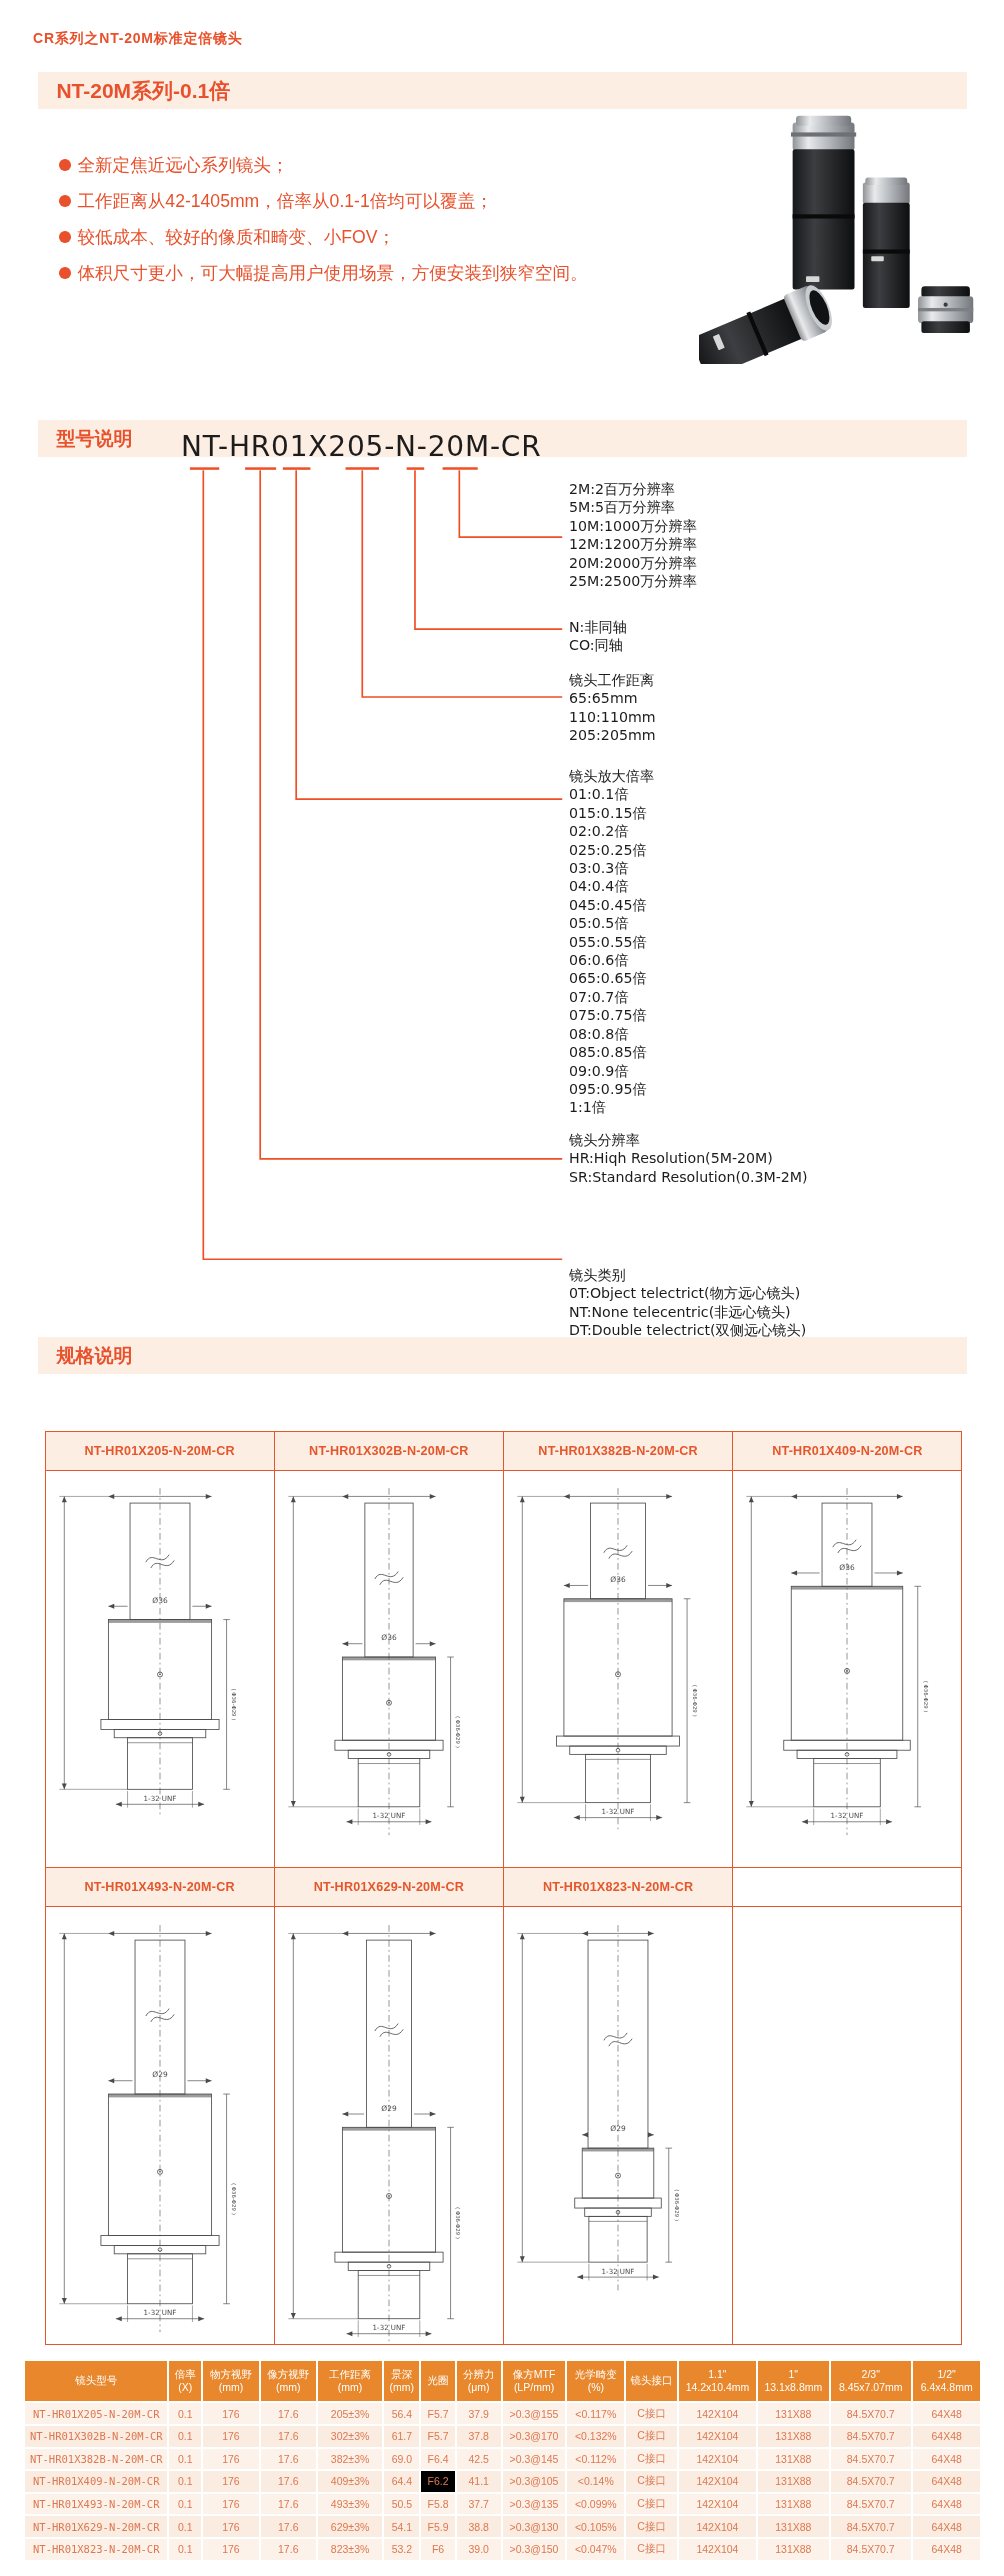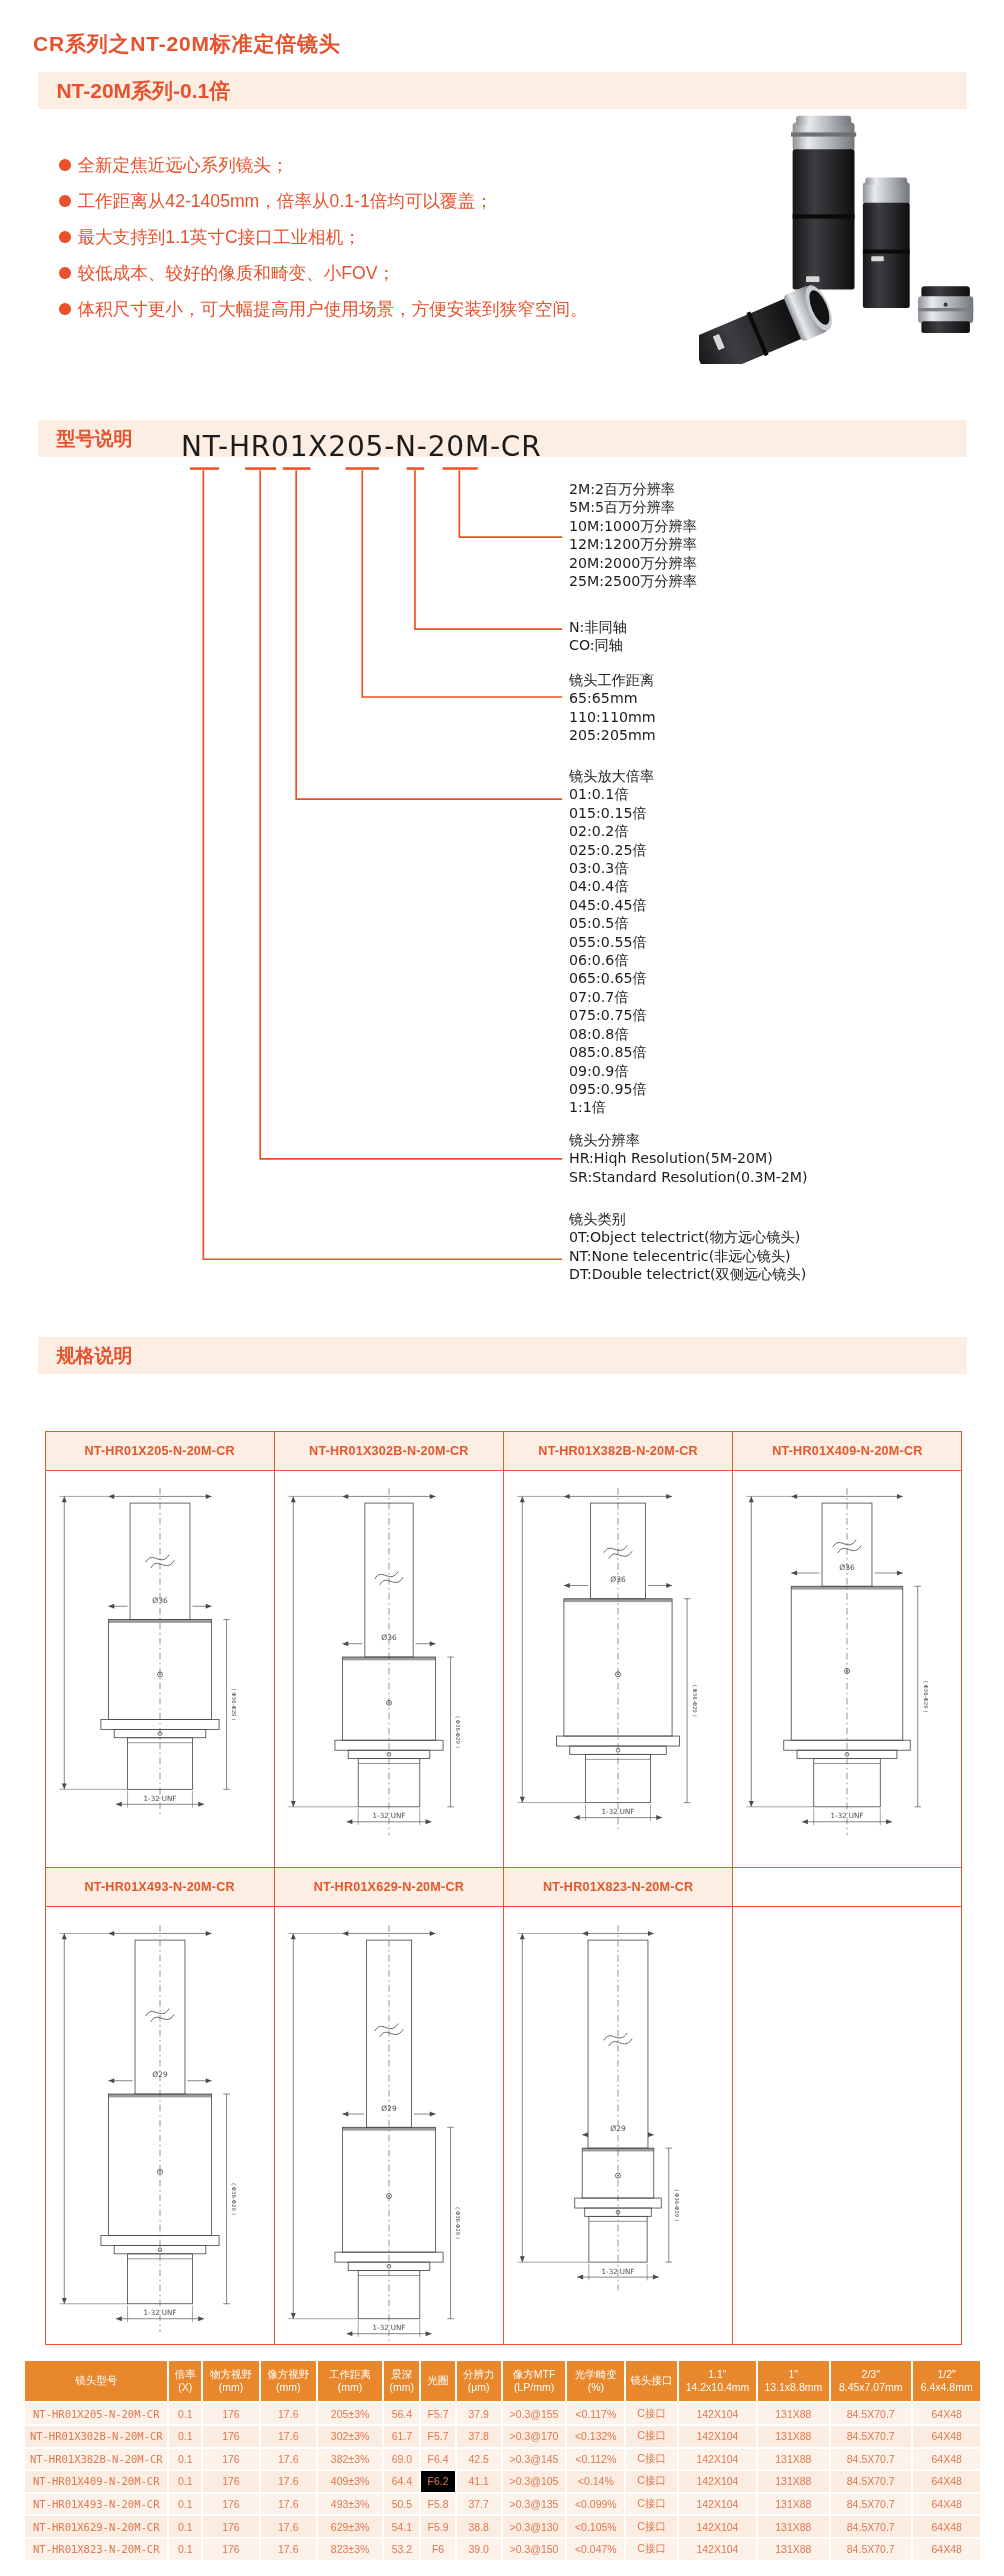--- a/index.html
+++ b/index.html
@@ -1,20 +1,20 @@
 <!DOCTYPE html>
 <html style="font-size:13.4px"><head>
 <meta charset="utf-8">
 <style>
   html,body{margin:0;padding:0;background:#ffffff;}
   body{font-family:"Liberation Sans","DejaVu Sans",sans-serif;}
   #page{position:relative;width:1004px;height:2576px;background:#fff;overflow:hidden;}
   .abs{position:absolute;}
   
-  #title{left:33px;top:30px;font-size:21px;font-weight:bold;letter-spacing:0.8px;}
+  #title{left:33px;top:30px;font-size:14px;font-weight:bold;letter-spacing:0.8px;}
   .banner{left:38px;width:929px;height:37px;display:flex;align-items:center;padding-left:18.4px;box-sizing:border-box;font-weight:bold;}
   #banner-series{top:72px;font-size:21px;}
   #banner-model{top:372px;font-size:19px;}
   #banner-spec{top:1337px;font-size:19px;}
   
   #features{left:59px;top:147px;list-style:none;margin:0;padding:0;}
   #features li{display:flex;align-items:center;height:36px;font-size:17.6px;}
   #features .dot{width:11.7px;height:11.7px;border-radius:50%;margin-right:6.7px;flex:0 0 auto;}
   
   #model-code{left:181px;top:430px;font-size:28px;color:#1c1c1c;letter-spacing:0.8px;font-family:"DejaVu Sans",sans-serif;}
@@ -42,24 +42,20 @@
   </div>
 
   <ul class="abs" id="features">
       <li style="color: rgb(232, 81, 44);">
         <span class="dot" style="background: rgb(232, 81, 44);"></span>
         <span>全新定焦近远心系列镜头；</span>
       </li>
       <li style="color: rgb(232, 81, 44);">
         <span class="dot" style="background: rgb(232, 81, 44);"></span>
         <span>工作距离从42-1405mm，倍率从0.1-1倍均可以覆盖；</span>
-      </li>
-      <li style="color: rgb(232, 81, 44);">
-        <span class="dot" style="background: rgb(232, 81, 44);"></span>
-        <span>最大支持到1.1英寸C接口工业相机；</span>
       </li>
       <li style="color: rgb(232, 81, 44);">
         <span class="dot" style="background: rgb(232, 81, 44);"></span>
         <span>较低成本、较好的像质和畸变、小FOV；</span>
       </li>
       <li style="color: rgb(232, 81, 44);">
         <span class="dot" style="background: rgb(232, 81, 44);"></span>
         <span>体积尺寸更小，可大幅提高用户使用场景，方便安装到狭窄空间。</span>
       </li>
     </ul>
@@ -164,21 +160,21 @@
 07:0.7倍
 075:0.75倍
 08:0.8倍
 085:0.85倍
 09:0.9倍
 095:0.95倍
 1:1倍</div>
       <div class="abs legend-block" style="top: 1131px; line-height: 18.4px;">镜头分辨率
 HR:Hiqh Resolution(5M-20M)
 SR:Standard Resolution(0.3M-2M)</div>
-      <div class="abs legend-block" style="top: 1210px; line-height: 18.4px;">镜头类别
+      <div class="abs legend-block" style="top: 1266px; line-height: 18.4px;">镜头类别
 0T:Object telectrict(物方远心镜头)
 NT:None telecentric(非远心镜头)
 DT:Double telectrict(双侧远心镜头)</div>
     </div>
 
   <div class="abs banner" id="banner-spec" style="background: rgb(253, 238, 228); color: rgb(232, 81, 44);">
     <span>规格说明</span>
   </div>
 
   <div class="abs" id="grid">

